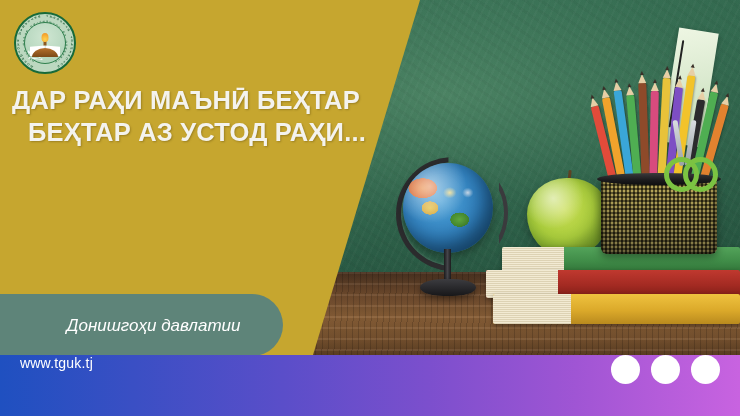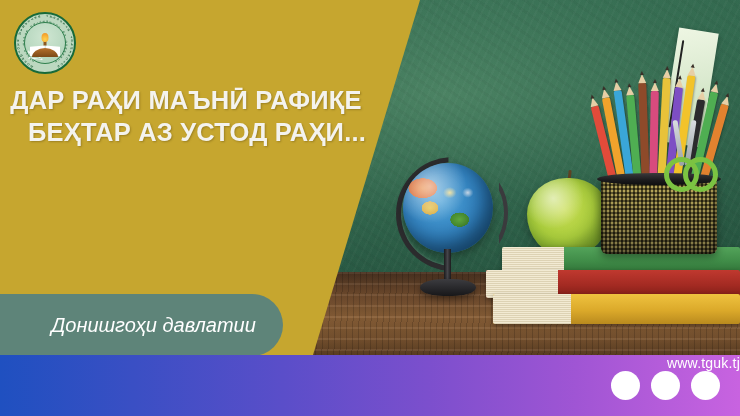--- a/index.html
+++ b/index.html
@@ -279,36 +279,35 @@
     width: 283px; height: 62px;
     background: #5e8479;
     border-radius: 0 31px 31px 0;
     display: flex;
     align-items: center;
     justify-content: center;
   }
   .teal-banner .btxt {
     color: #ffffff;
     font-style: italic;
-    font-size: 20px;
+    font-size: 17px;
     line-height: 21px;
     text-align: center;
     padding-left: 24px;
   }
   .teal-banner .btxt span { display: block; }
 
   
   .footer {
     position: absolute;
     left: 0; right: 0; bottom: 0;
     height: 61px;
     background: linear-gradient(90deg, #1f50c0 0%, #3a4fc4 18%, #5a4ec9 38%, #7c4fcd 58%, #a055d4 78%, #c863e0 100%);
     display: flex;
-    align-items: flex-end;
-    flex-direction: column;
+    align-items: flex-start;
   }
   .footer .url {
     color: #ffffff;
     font-size: 14px;
     margin-left: 20px;
     letter-spacing: 0.2px;
   }
   .socials {
     margin-left: auto;
     margin-right: 20px;
@@ -462,21 +461,21 @@
         <span style="font-size: 2.6px; color: rgb(29, 107, 60); transform: rotate(103.152deg) translate(0px, -21.5px) rotate(90deg) translate(-50%, -50%);">M</span>
         <span style="font-size: 2.6px; color: rgb(29, 107, 60); transform: rotate(112.121deg) translate(0px, -21.5px) rotate(90deg) translate(-50%, -50%);">M</span>
         <span style="font-size: 2.6px; color: rgb(29, 107, 60); transform: rotate(121.091deg) translate(0px, -21.5px) rotate(90deg) translate(-50%, -50%);">E</span>
         <span style="font-size: 2.6px; color: rgb(29, 107, 60); transform: rotate(130.061deg) translate(0px, -21.5px) rotate(90deg) translate(-50%, -50%);">R</span>
         <span style="font-size: 2.6px; color: rgb(29, 107, 60); transform: rotate(139.03deg) translate(0px, -21.5px) rotate(90deg) translate(-50%, -50%);">C</span>
         <span style="font-size: 2.6px; color: rgb(29, 107, 60); transform: rotate(148deg) translate(0px, -21.5px) rotate(90deg) translate(-50%, -50%);">E</span>
       </div>
   </div>
 
   <div class="headline">
-    <span class="l1">ДАР РАҲИ МАЪНӢ РАФИҚЕ</span>
+    <span class="l1">ДАР РАҲИ МАЪНӢ БЕҲТАР</span>
     <span class="l2">БЕҲТАР АЗ УСТОД РАҲИ...</span>
   </div>
 
   <div class="teal-banner">
     <div class="btxt">
       <span>Донишгоҳи давлатии</span>
     </div>
   </div>
 
   <div class="footer">

